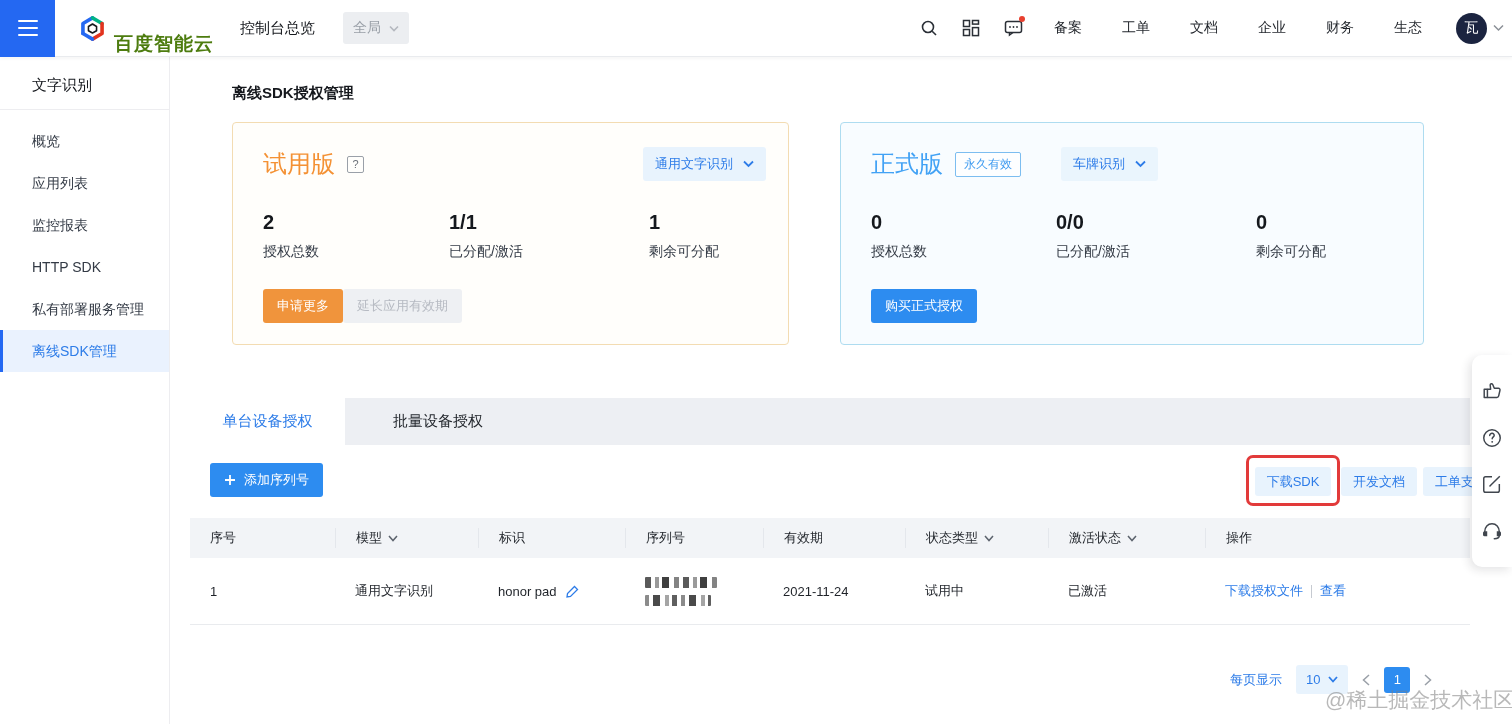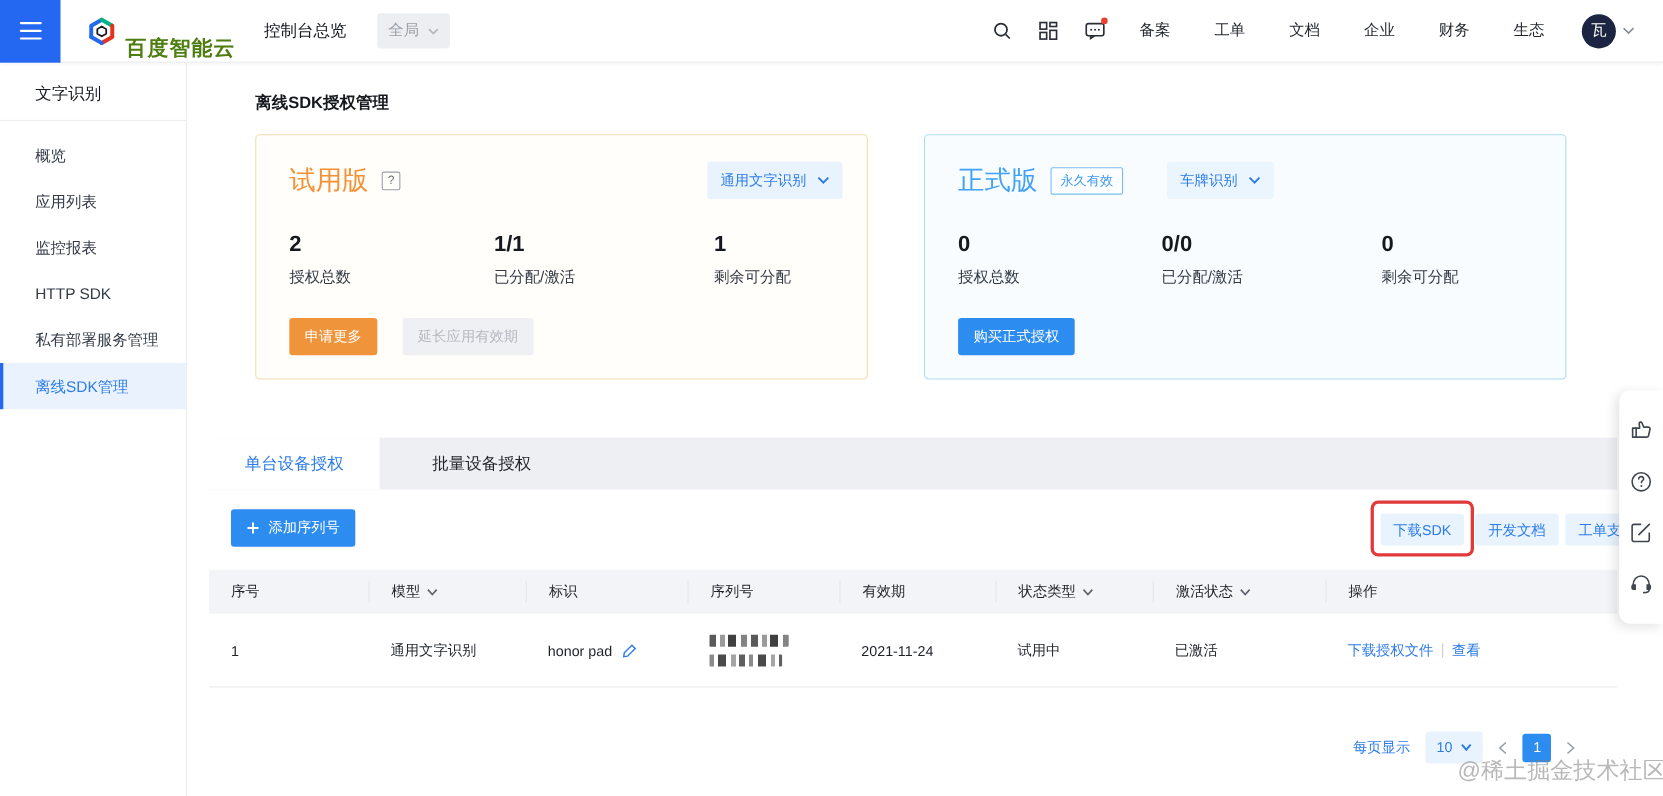--- a/index.html
+++ b/index.html
@@ -13,21 +13,21 @@
     border-bottom:1px solid #e9ebee;box-shadow:0 1px 4px rgba(31,35,41,.06);
     display:flex;align-items:center;z-index:30;}
   .hamburger{width:55px;height:57px;background:#2468f2;display:flex;flex-direction:column;
     align-items:center;justify-content:center;gap:5px;cursor:pointer;flex:0 0 auto;}
   .hamburger i{display:block;width:20px;height:2px;background:#fff;border-radius:1px;}
   .brand{display:flex;align-items:center;margin-left:24px;gap:8px;}
   .brand-name{font-size:19px;font-weight:bold;color:#4d7c0f;letter-spacing:1px;margin-top:32px;}
   .console-title{font-size:15px;color:#15181d;margin-left:26px;}
   .region-select{margin-left:28px;height:32px;background:#eceef1;border-radius:3px;
     display:flex;align-items:center;gap:8px;padding:0 10px;color:#9aa0a8;font-size:14px;}
-  .nav-right{margin-left:auto;display:flex;align-items:center;gap:0;padding-right:26px;}
+  .nav-right{margin-left:auto;display:flex;align-items:center;gap:0;padding-right:8px;}
   .nav-icon{width:42px;height:40px;display:flex;align-items:center;justify-content:center;
     color:#2a2f36;position:relative;cursor:pointer;}
   .red-dot{position:absolute;top:8px;right:9px;width:6px;height:6px;border-radius:50%;background:#e8402f;}
   .nav-item{font-size:14px;color:#1f2329;padding:0 20px;cursor:pointer;white-space:nowrap;}
   .avatar{width:31px;height:31px;border-radius:50%;background:#1b2440;color:#fff;
     display:flex;align-items:center;justify-content:center;font-size:14px;margin-left:14px;cursor:pointer;}
   .avatar-chevron{margin-left:6px;color:#8b9097;cursor:pointer;display:flex;}
   
   .sidebar{position:absolute;top:57px;left:0;width:170px;bottom:0;background:#fff;
     border-right:1px solid #ededf0;z-index:20;}
@@ -51,21 +51,21 @@
   .badge-perm{margin-left:12px;border:1px solid #7cbdf0;color:#3d9af0;font-size:12px;
     padding:3px 8px;border-radius:2px;background:rgba(255,255,255,.7);}
   .card-select{margin-left:auto;display:flex;align-items:center;gap:10px;font-size:13px;
     color:#2d7ce8;background:#e8f3fd;border-radius:3px;padding:8px 12px;cursor:pointer;}
   .card-select.ghost{background:#eaf5fd;margin-left:40px;}
   .stat{position:absolute;top:88px;}
   .stat .v{font-size:20px;font-weight:bold;color:#15181d;}
   .stat .l{font-size:14px;color:#333a45;margin-top:9px;}
   .t-col1{left:30px;} .t-col2{left:216px;} .t-col3{left:416px;}
   .o-col1{left:30px;} .o-col2{left:215px;} .o-col3{left:415px;}
-  .card-btns{position:absolute;left:30px;top:166px;display:flex;gap:23px;border-radius:16px;}
+  .card-btns{position:absolute;left:30px;top:166px;display:flex;gap:0;border-radius:16px;}
   .btn{font-size:13px;border-radius:3px;padding:8px 14px;cursor:pointer;border:none;white-space:nowrap;
     font-family:inherit;}
   .btn-orange{background:#f0943c;color:#fff;}
   .btn-disabled{background:#eef0f3;color:#b6bac2;cursor:default;}
   .btn-blue{background:#2d8cf0;color:#fff;}
   .btn-light{background:#e8f3fd;color:#2d7ce8;}
   
   .tabbar{position:absolute;left:20px;top:341px;width:1280px;height:47px;background:#edeff3;display:flex;}
   .tab{height:47px;display:flex;align-items:center;justify-content:center;font-size:15px;cursor:pointer;}
   .tab.active{width:155px;background:#fff;color:#2d7ce8;}

